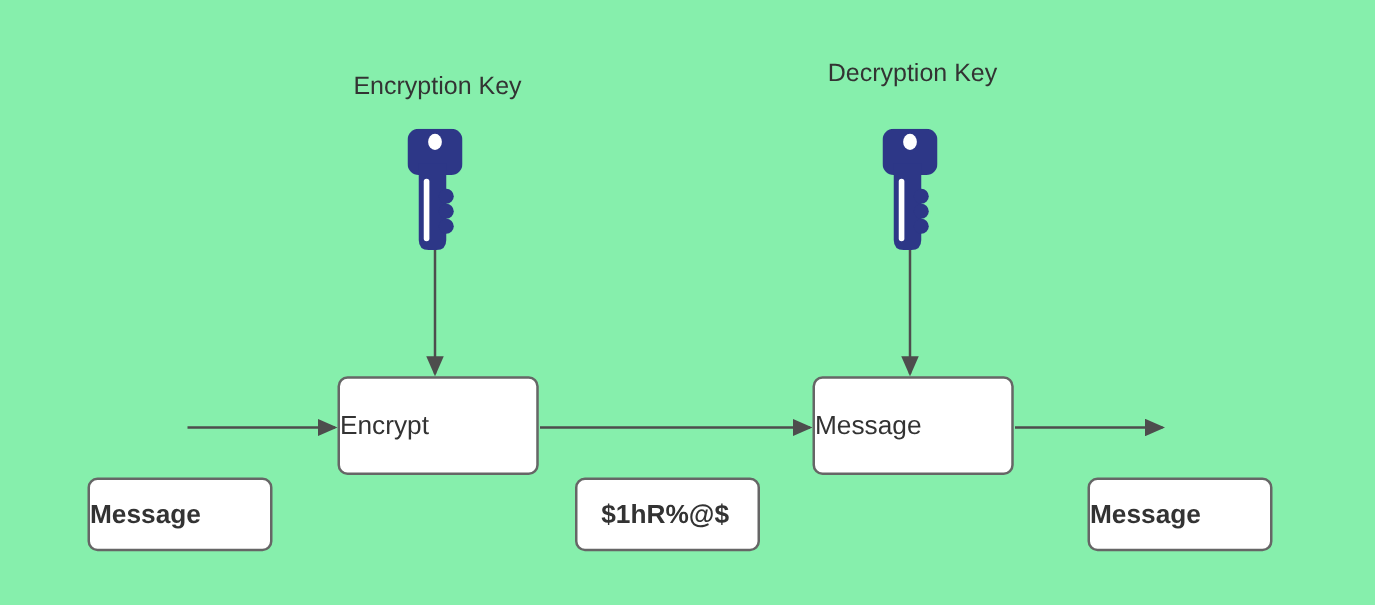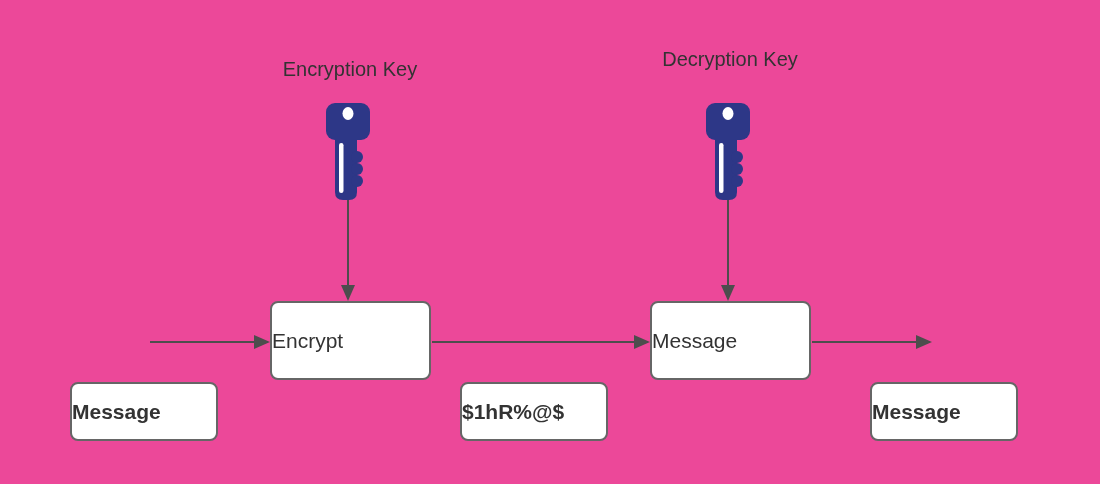--- a/index.html
+++ b/index.html
@@ -1,19 +1,19 @@
 <!DOCTYPE html>
 <html><head>
 <meta charset="utf-8">
 <style>
   html,body{margin:0;padding:0;background:#ffffff;}
   #canvas{
     position:relative;
     width:1100px;height:484px;
-    background:#ec4899;
+    background:#86efac;
     font-family:"Liberation Sans", sans-serif;
     color:#333333;
     overflow:hidden;
   }
   .key-label{
     position:absolute;
     width:220px;
     text-align:center;
     font-size:20px;
     line-height:24px;
@@ -86,20 +86,20 @@
   <div class="node process" style="left:270px;">
     <span>Encrypt</span>
   </div>
   <div class="node process" style="left:650px;">
     <span>Message</span>
   </div>
 
   <div class="node data" style="left:70px;">
     <span>Message</span>
   </div>
-  <div class="node data" style="left:460px;">
+  <div class="node data" style="left:460px;padding-left:19px;">
     <span>$1hR%@$</span>
   </div>
   <div class="node data" style="left:870px;">
     <span>Message</span>
   </div>
 
 </div>
 
 </body></html>

